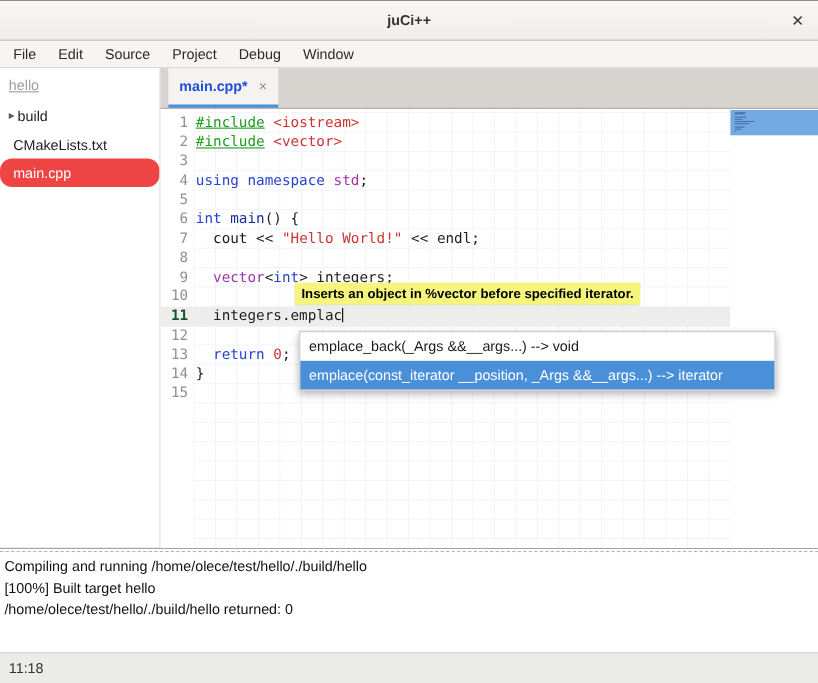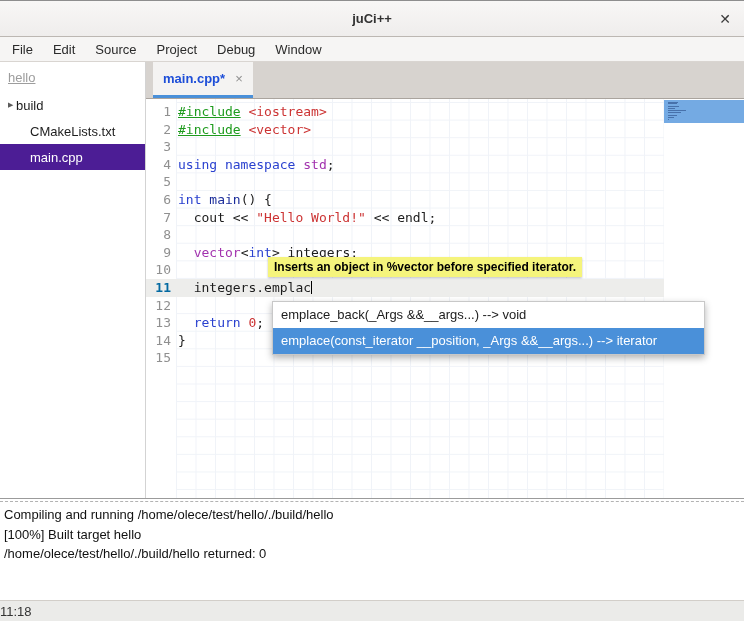--- a/index.html
+++ b/index.html
@@ -27,22 +27,22 @@
     border-bottom: 1px solid #d9d5d1;
     display: flex; align-items: stretch; padding-left: 2px;
   }
   .menu-item { padding: 0 10px; font-size: 13px; color: #2b2b2b; display: flex; align-items: center; }
   
   .main-area { height: 436px; flex: none; display: flex; }
   .sidebar { width: 146px; flex: none; background: #fff; border-right: 1px solid #d3d3d3; font-size: 13px; overflow: hidden; }
   .project-name { color: #9d9d9d; padding: 8px 8px 7px 8px; text-decoration: underline; }
   .tree-row { height: 26px; display: flex; align-items: center; color: #1d1d1d; }
   .tree-expander { width: 16px; padding-left: 8px; font-size: 7px; color: #5c5c5c; flex: none; }
-  .tree-row.noexp .tree-label { margin-left: 30px; }
-  .tree-row.selected { background: #4c1d95; color: #fff; }
+  .tree-row.noexp .tree-label { margin-left: 12px; }
+  .tree-row.selected { background: #ef4444; color: #fff; border-radius: 11px; }
   .editor-pane { flex: 1; min-width: 0; display: flex; flex-direction: column; }
   
   .tabbar {
     height: 37px; flex: none; background: #d7d3cf;
     border-bottom: 1px solid #aaa49e;
     display: flex; align-items: flex-end; padding-left: 7px;
   }
   .tab {
     height: 36px; background: #f4f3f2; display: flex; align-items: center;
     padding: 0 10px; border-bottom: 3px solid #4a90d9;
@@ -50,21 +50,21 @@
   .tab-label { font-size: 13px; font-weight: bold; color: #1d4ed8; }
   .tab-close { margin-left: 10px; color: #8f8f8f; font-size: 13px; }
   
   .editor-body { flex: 1; position: relative; display: flex; background: #fff; overflow: hidden; }
   .gutter {
     width: 30px; flex: none; padding-top: 4px;
     font-family: "DejaVu Sans Mono", monospace; font-size: 13px;
     color: #909090; text-align: right;
   }
   .gutter-num { height: 17.6px; line-height: 17.6px; padding-right: 5px; }
-  .gutter-num.current { background: #ededeb; color: #0369a1; font-weight: bold; }
+  .gutter-num.current { background: #ededeb; color: #14532d; font-weight: bold; }
   .code-area {
     flex: 1; min-width: 0; padding-top: 4px;
     font-family: "DejaVu Sans Mono", monospace; font-size: 13px;
     background-image:
       linear-gradient(to right, #f0f3f8 1px, transparent 1px),
       linear-gradient(to bottom, #f0f3f8 1px, transparent 1px);
     background-size: 19.5px 17.6px;
     background-position: 0 3px;
   }
   .code-line { height: 17.6px; line-height: 17.6px; white-space: pre; padding-left: 2px; }
@@ -97,22 +97,22 @@
     box-shadow: 0 3px 7px rgba(0,0,0,0.3);
   }
   .completion-item { height: 26px; line-height: 26px; font-size: 13px; padding: 0 8px;
     white-space: nowrap; overflow: hidden; color: #1c1c1c; }
   .completion-item.selected { background: #4a90d9; color: #fff; }
   
   .pane-separator { height: 4px; flex: none; background: #fff;
     border-top: 1px solid #9b9b9b; border-bottom: 1px dashed #b3b3b3; }
   .output-panel { flex: 1; background: #fff; padding: 3px 4px;
     font-size: 13px; color: #111; line-height: 19.5px; overflow: hidden; }
-  .statusbar { height: 21px; flex: none; background: #ebebe9; border-top: 1px solid #d2cec9;
-    display: flex; align-items: center; font-size: 13px; color: #333; }
+  .statusbar { height: 28px; flex: none; background: #ebebe9; border-top: 1px solid #d2cec9;
+    display: flex; align-items: center; padding-left: 8px; font-size: 13px; color: #333; }
 </style>
 </head>
 <body>
 
 <div class="window">
 
   <div class="titlebar">
     <div class="title">juCi++</div>
     <div class="close-btn">✕</div>
   </div>

